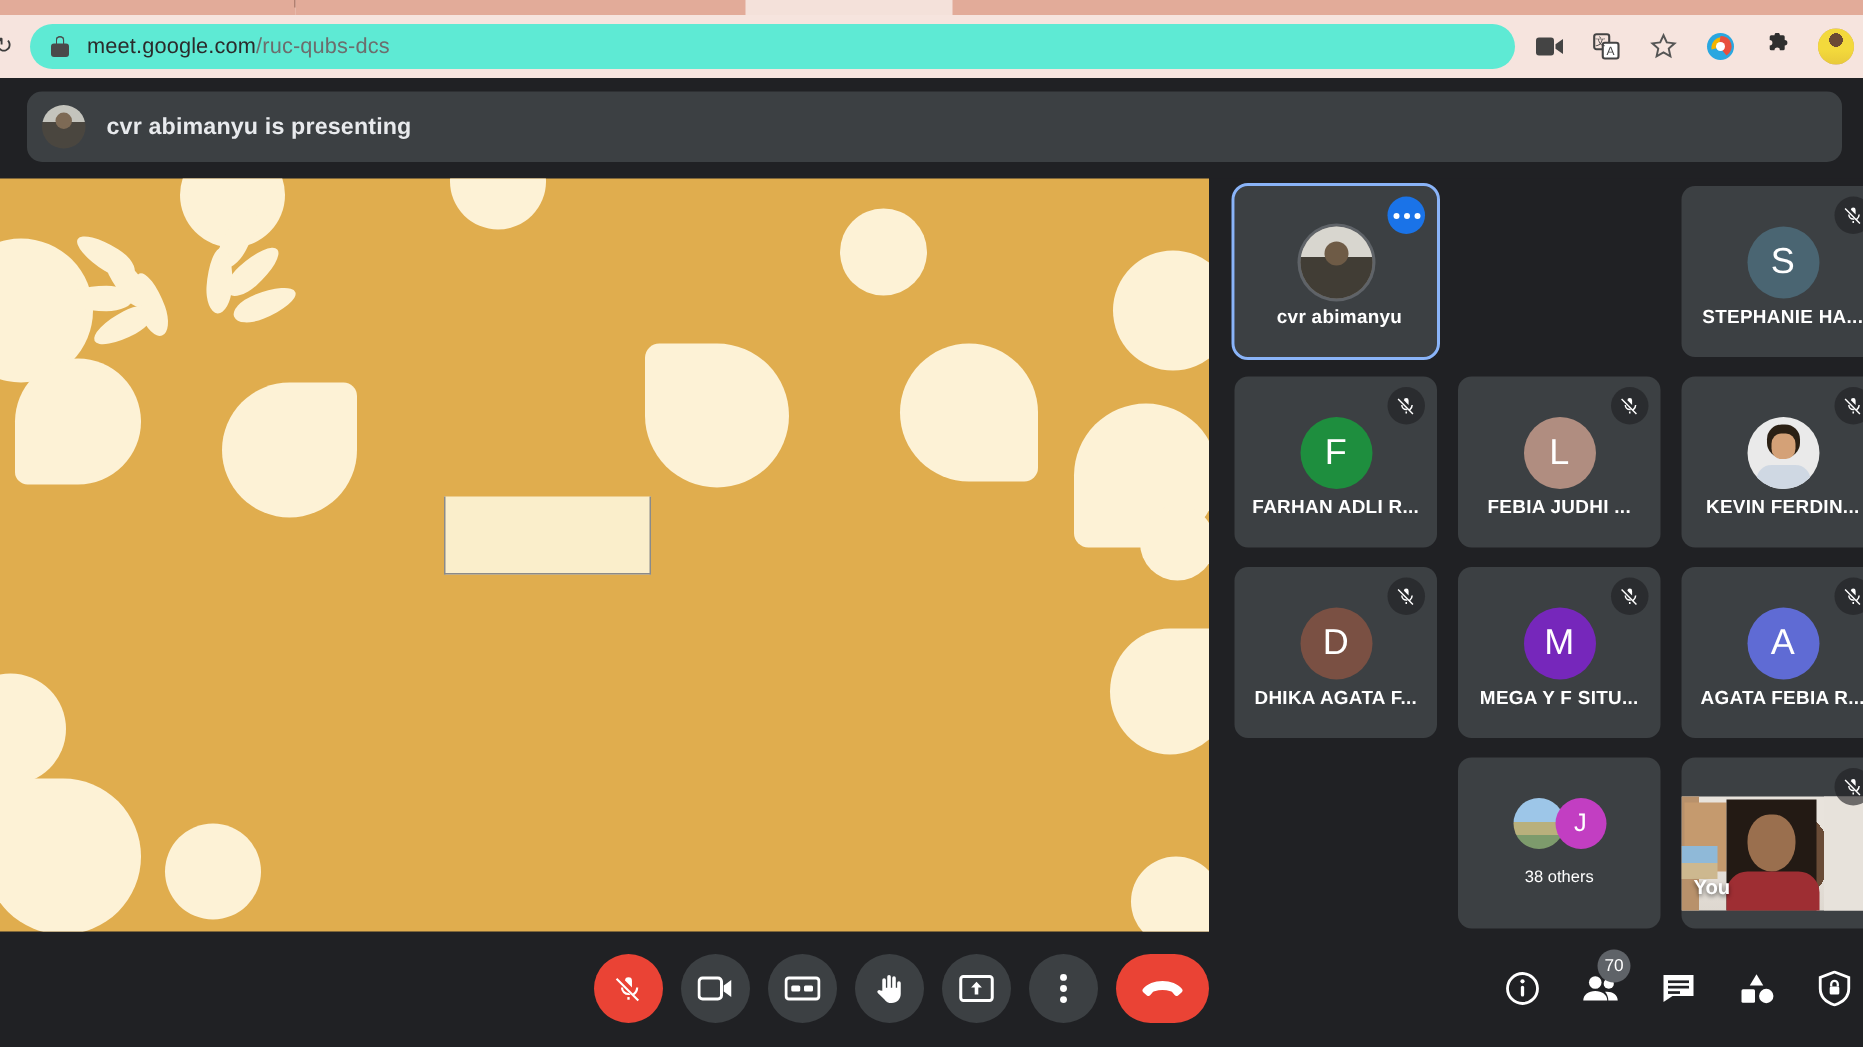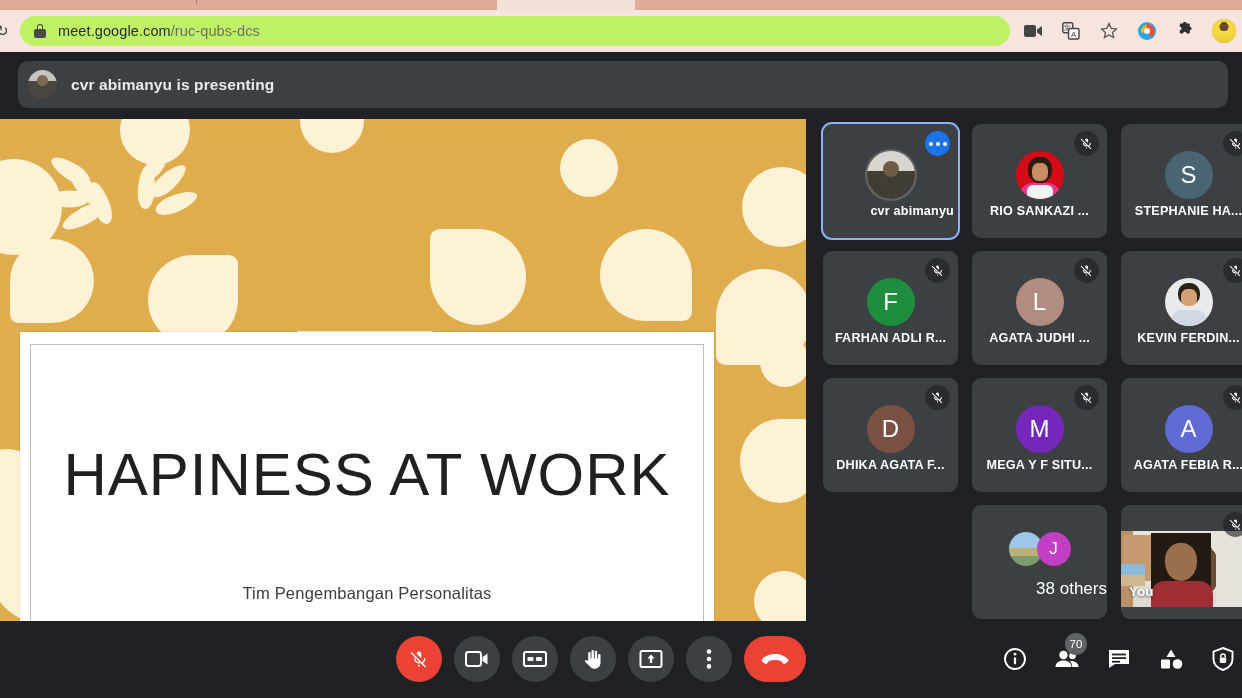--- a/index.html
+++ b/index.html
@@ -30,21 +30,21 @@
   .toolbar {
     position: absolute; top: 10px; left: 0; width: 1242px; height: 42px;
     background: #f6e4de;
   }
   .nav-left {
     position: absolute; left: -4px; top: 12px; width: 16px; height: 18px;
     color: #3c3c3c; font-size: 15px; line-height: 18px;
   }
   .omnibox {
     position: absolute; left: 20px; top: 6px; width: 990px; height: 30px;
-    background: #bef264; border-radius: 16px;
+    background: #5eead4; border-radius: 16px;
     display: flex; align-items: center; padding: 0 14px; gap: 12px;
   }
   .lock-ic { width: 12px; height: 14px; position: relative; flex: none; }
   .lock-ic .body { position: absolute; bottom: 0; left: 0; width: 12px; height: 9px; background: #4a4a4a; border-radius: 2px; }
   .lock-ic .shackle { position: absolute; top: 0; left: 3px; width: 6px; height: 7px; border: 1.8px solid #4a4a4a; border-bottom: none; border-radius: 4px 4px 0 0; }
   .url { font-size: 14.5px; color: #2b2b2b; letter-spacing: .1px; white-space: nowrap; }
   .url .path { color: #6d6d6d; }
 
   .tb-icons { position: absolute; right: 6px; top: 6px; height: 30px; display: flex; align-items: center; gap: 16px; }
   .tb-ic { width: 22px; height: 22px; display: flex; align-items: center; justify-content: center; color: #444; }
@@ -113,21 +113,21 @@
     position: absolute; left: 50%; transform: translateX(-50%); top: 27px;
     width: 48px; height: 48px; border-radius: 50%;
     display: flex; align-items: center; justify-content: center;
     color: #fff; font-size: 24px; font-weight: 400;
   }
   .tile .nm {
     position: absolute; left: 0; right: 0; bottom: 20px; text-align: center;
     color: #fff; font-size: 12.6px; font-weight: bold; letter-spacing: .2px;
     white-space: nowrap; overflow: hidden; padding: 0 4px;
   }
-  .tile .nm.left { text-align: right; padding-left: 9px; }
+  .tile .nm.left { text-align: center; padding-left: 9px; }
   .mic-off {
     position: absolute; right: 8px; top: 7px; width: 25px; height: 25px;
     border-radius: 50%; background: rgba(32,33,36,.62);
     display: flex; align-items: center; justify-content: center;
   }
   .more-dots {
     position: absolute; right: 8px; top: 7px; width: 25px; height: 25px;
     border-radius: 50%; background: #1a73e8;
     display: flex; align-items: center; justify-content: center; gap: 3px;
   }
@@ -146,21 +146,21 @@
   .av-kevin::after { content:""; position:absolute; left:6px; bottom:0; width:36px; height:16px; background:#cfd8e3; border-radius:10px 10px 0 0; }
   .av-kevin .face { position:absolute; left:16px; top:11px; width:16px; height:17px; border-radius:40%; background:#d4a177; z-index:2;}
   .av-trixie { background: #0a0a0a; position: relative; overflow: hidden; }
   .av-trixie .star { position: absolute; width: 2px; height: 2px; border-radius: 50%; background: #fff; }
 
   .others-avs { position: absolute; left: 50%; transform: translateX(-50%); top: 27px; width: 62px; height: 45px; }
   .others-avs .a1 { position: absolute; left: 0; top: 0; width: 34px; height: 34px; border-radius: 50%;
      background: linear-gradient(#9dc6e8 0 48%, #b9b07c 48% 72%, #7d9b6c 72% 100%); }
   .others-avs .a2 { position: absolute; right: 0; top: 0; width: 34px; height: 34px; border-radius: 50%;
      background: #c23ec2; color: #fff; display:flex; align-items:center; justify-content:center; font-size: 17px; }
-  .others-lbl { position: absolute; left: 0; right: 0; top: 74px; text-align: right; color: #fff; font-size: 17px; }
+  .others-lbl { position: absolute; left: 0; right: 0; top: 74px; text-align: center; color: #fff; font-size: 11px; }
 
   .you-tile { position: absolute; overflow: hidden; }
   .you-video {
     position: absolute; left: 0; top: 26px; width: 135px; height: 76px;
     background:
       linear-gradient(90deg, #b8916b 0 12px, transparent 12px),
       radial-gradient(ellipse 26px 30px at 54% 52%, #6a4c37 0 100%, transparent 100%),
       linear-gradient(180deg, #e8e3dc 0 45%, #ded8d0 100%);
   }
   .you-video .shelf { position: absolute; left: 2px; top: 4px; width: 28px; height: 46px; background: #c59a6e; }
@@ -282,54 +282,35 @@
       <div class="leaf" style="left:74px;top:76px;transform:rotate(-118deg);"></div>
       <div class="leaf" style="left:150px;top:18px;transform:rotate(28deg);"></div>
       <div class="leaf" style="left:160px;top:40px;transform:rotate(48deg);"></div>
       <div class="leaf" style="left:168px;top:62px;transform:rotate(68deg);"></div>
       <div class="leaf" style="left:138px;top:46px;transform:rotate(4deg);"></div>
 
     </div>
 
     <div class="slide-tab"></div>
 
-    <div class="slide">
-      <div class="slide-inner"></div>
-      <div class="slide-title">HAPINESS AT WORK</div>
-      <div class="slide-sub">Tim Pengembangan Personalitas</div>
-    </div>
 
   </div>
 
   <div class="grid">
 
     <div class="tile active" style="left:0px;top:0px;">
       <span class="circle-av av-cvr"></span>
       <span class="more-dots">
           <i></i>
           <i></i>
           <i></i>
         </span>
       <span class="nm left">cvr abimanyu</span>
     </div>
 
-    <div class="tile" style="left:149px;top:0px;">
-      <span class="circle-av av-rio">
-          <span class="face"></span>
-          <span class="shirt"></span>
-        </span>
-      <span class="mic-off">
-        <svg width="15" height="15" viewBox="0 0 20 20">
-            <path d="M10 3.2a2.1 2.1 0 0 1 2.1 2.1v4.1l-4.2-4.2V5.3A2.1 2.1 0 0 1 10 3.2Z" fill="#fff"></path>
-            <path d="M14.6 9.4h1.3A5.9 5.9 0 0 1 13.6 14l-1-1a4.6 4.6 0 0 0 2-3.6Zm-9.2 0A4.6 4.6 0 0 0 10 14a4.4 4.4 0 0 0 1.2-.2l-1.1-1.1H10a3.3 3.3 0 0 1-3.3-3.3H5.4ZM3.2 3.6l13.2 13.2-.9.9L2.3 4.5Z" fill="#fff"></path>
-            <path d="M9.3 15.2h1.4v1.6H9.3z" fill="#fff"></path>
-          </svg>
-      </span>
-      <span class="nm">RIO SANKAZI ...</span>
-    </div>
 
     <div class="tile" style="left:298px;top:0px;">
       <span class="circle-av" style="background:#4a6572;">
           <span>S</span>
         </span>
       <span class="mic-off">
         <svg width="15" height="15" viewBox="0 0 20 20">
             <path d="M10 3.2a2.1 2.1 0 0 1 2.1 2.1v4.1l-4.2-4.2V5.3A2.1 2.1 0 0 1 10 3.2Z" fill="#fff"></path>
             <path d="M14.6 9.4h1.3A5.9 5.9 0 0 1 13.6 14l-1-1a4.6 4.6 0 0 0 2-3.6Zm-9.2 0A4.6 4.6 0 0 0 10 14a4.4 4.4 0 0 0 1.2-.2l-1.1-1.1H10a3.3 3.3 0 0 1-3.3-3.3H5.4ZM3.2 3.6l13.2 13.2-.9.9L2.3 4.5Z" fill="#fff"></path>
             <path d="M9.3 15.2h1.4v1.6H9.3z" fill="#fff"></path>
@@ -356,21 +337,21 @@
       <span class="circle-av" style="background:#b08d80;">
           <span>L</span>
         </span>
       <span class="mic-off">
         <svg width="15" height="15" viewBox="0 0 20 20">
             <path d="M10 3.2a2.1 2.1 0 0 1 2.1 2.1v4.1l-4.2-4.2V5.3A2.1 2.1 0 0 1 10 3.2Z" fill="#fff"></path>
             <path d="M14.6 9.4h1.3A5.9 5.9 0 0 1 13.6 14l-1-1a4.6 4.6 0 0 0 2-3.6Zm-9.2 0A4.6 4.6 0 0 0 10 14a4.4 4.4 0 0 0 1.2-.2l-1.1-1.1H10a3.3 3.3 0 0 1-3.3-3.3H5.4ZM3.2 3.6l13.2 13.2-.9.9L2.3 4.5Z" fill="#fff"></path>
             <path d="M9.3 15.2h1.4v1.6H9.3z" fill="#fff"></path>
           </svg>
       </span>
-      <span class="nm">AGATA JUDHI ...</span>
+      <span class="nm">FEBIA JUDHI ...</span>
     </div>
 
     <div class="tile" style="left:298px;top:127px;">
       <span class="circle-av av-kevin">
           <span class="face"></span>
         </span>
       <span class="mic-off">
         <svg width="15" height="15" viewBox="0 0 20 20">
             <path d="M10 3.2a2.1 2.1 0 0 1 2.1 2.1v4.1l-4.2-4.2V5.3A2.1 2.1 0 0 1 10 3.2Z" fill="#fff"></path>
             <path d="M14.6 9.4h1.3A5.9 5.9 0 0 1 13.6 14l-1-1a4.6 4.6 0 0 0 2-3.6Zm-9.2 0A4.6 4.6 0 0 0 10 14a4.4 4.4 0 0 0 1.2-.2l-1.1-1.1H10a3.3 3.3 0 0 1-3.3-3.3H5.4ZM3.2 3.6l13.2 13.2-.9.9L2.3 4.5Z" fill="#fff"></path>

